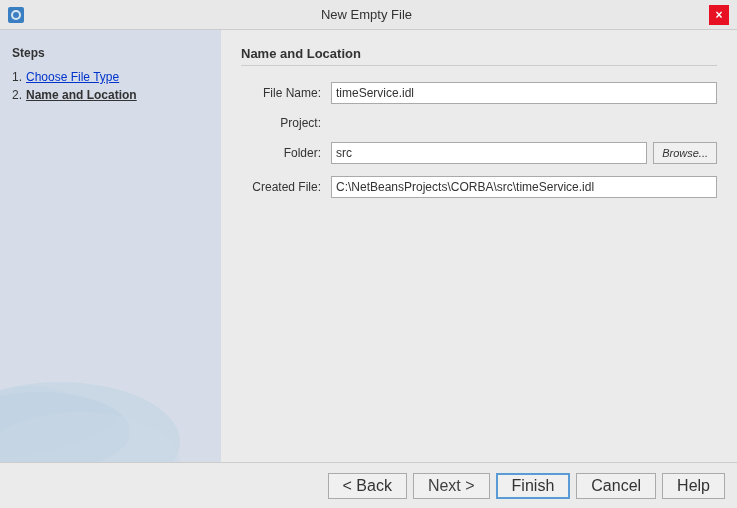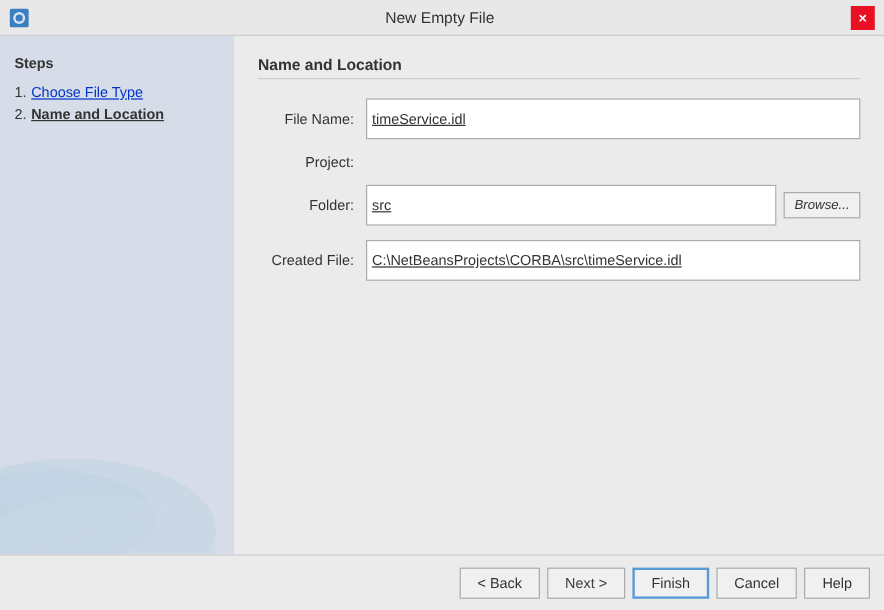--- a/index.html
+++ b/index.html
@@ -53,21 +53,21 @@
 
     
     .main-content {
       display: flex;
       flex: 1;
       overflow: hidden;
     }
 
     
     .sidebar {
-      width: 195px;
+      width: 221px;
       background: #d6dde8;
       padding: 16px 12px;
       position: relative;
       overflow: hidden;
       flex-shrink: 0;
     }
     .sidebar-title {
       font-weight: bold;
       font-size: 12px;
       color: #333;
@@ -132,27 +132,26 @@
     .form-label {
       width: 90px;
       text-align: right;
       padding-right: 10px;
       color: #333;
       font-size: 12px;
       flex-shrink: 0;
     }
     .form-input {
       flex: 1;
-      height: 34px;
+      height: 22px;
       border: 1px solid #aaa;
       background: white;
       padding: 2px 4px;
       font-size: 12px;
       color: #333;
-      text-decoration: underline;
     }
     .browse-btn {
       margin-left: 6px;
       height: 22px;
       padding: 0 8px;
       background: #f0f0f0;
       border: 1px solid #aaa;
       font-size: 11px;
       cursor: pointer;
       color: #333;
@@ -172,21 +171,21 @@
       justify-content: flex-end;
       padding: 0 12px;
       gap: 6px;
       flex-shrink: 0;
     }
     .btn {
       height: 26px;
       padding: 0 14px;
       border: 1px solid #aaa;
       background: #f0f0f0;
-      font-size: 12px;
+      font-size: 16px;
       cursor: pointer;
       color: #333;
     }
     .btn.primary {
       border: 2px solid #5b9bd5;
       background: #f0f0f0;
     }
     .btn:disabled {
       color: #404040;
       cursor: default;

